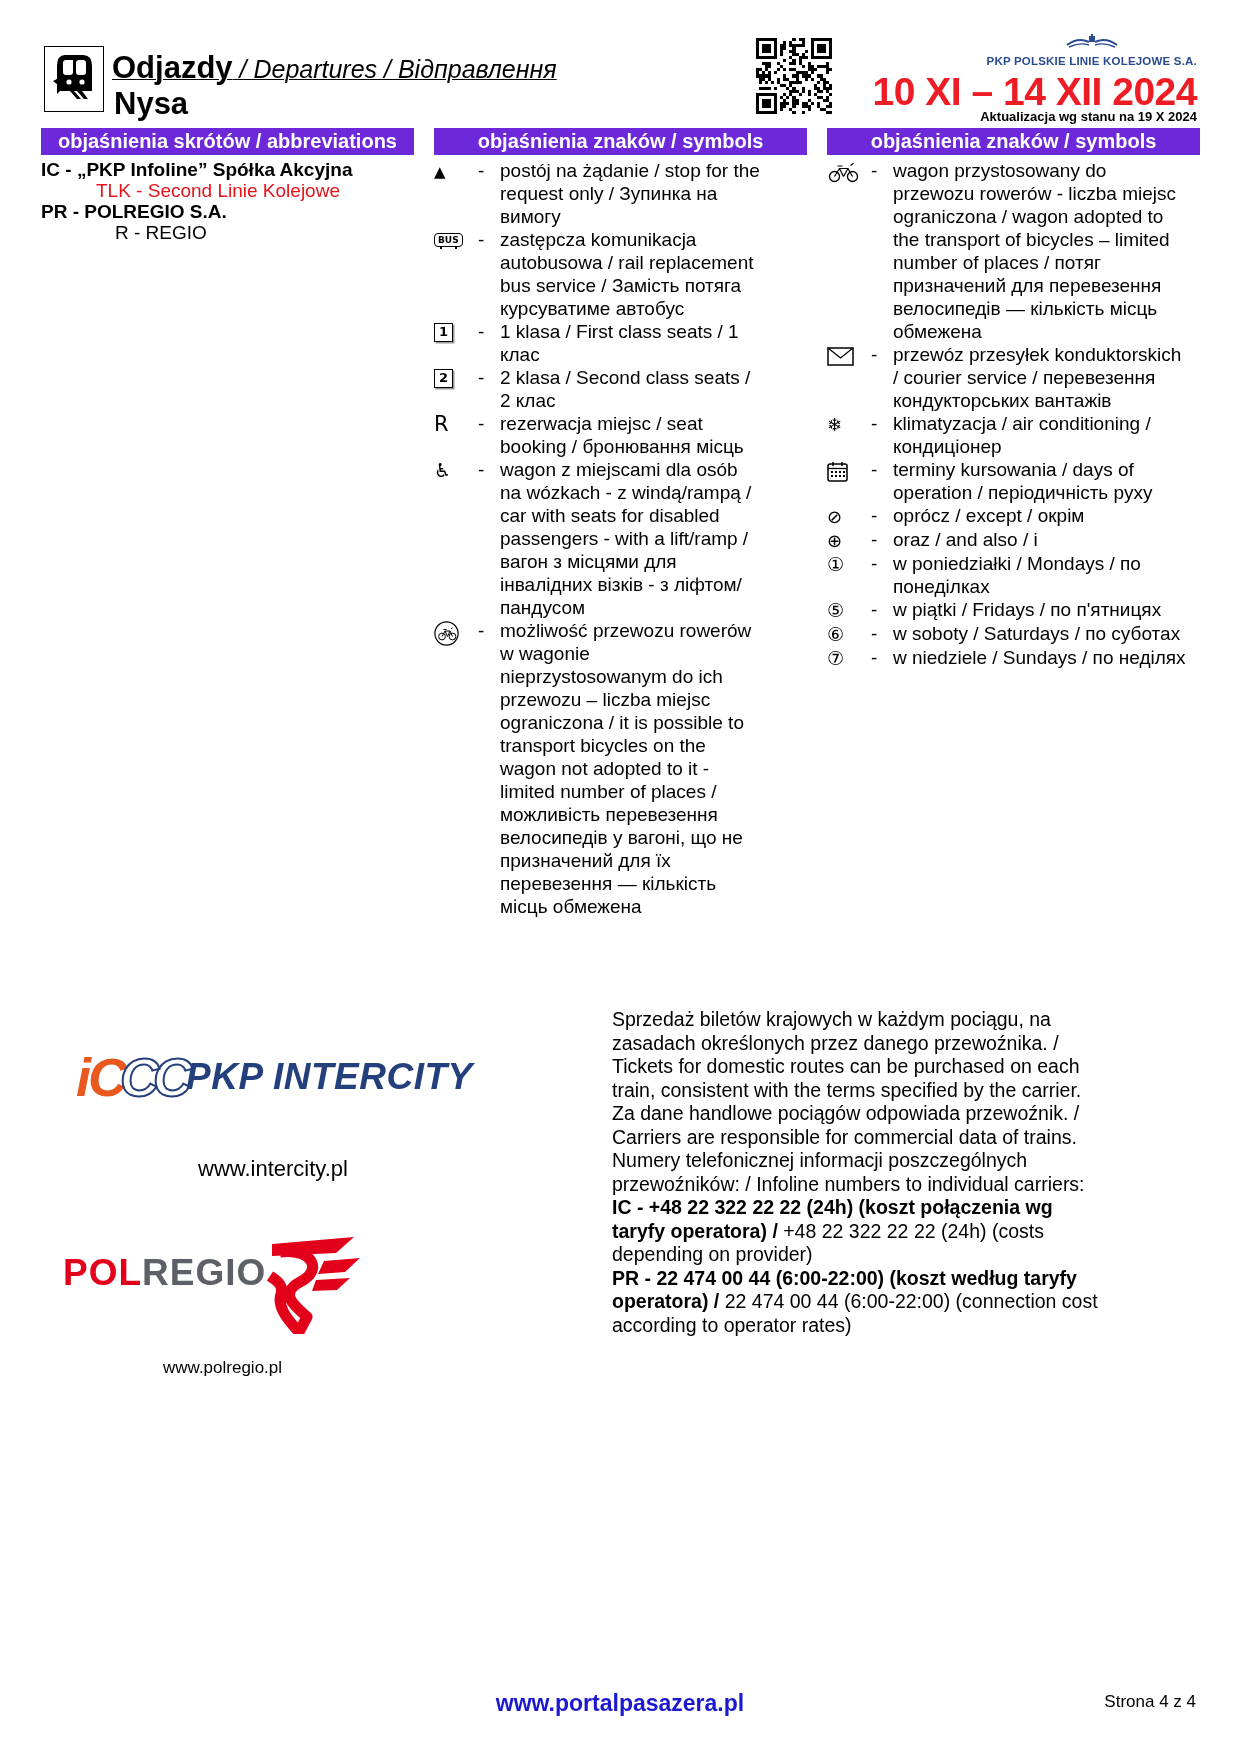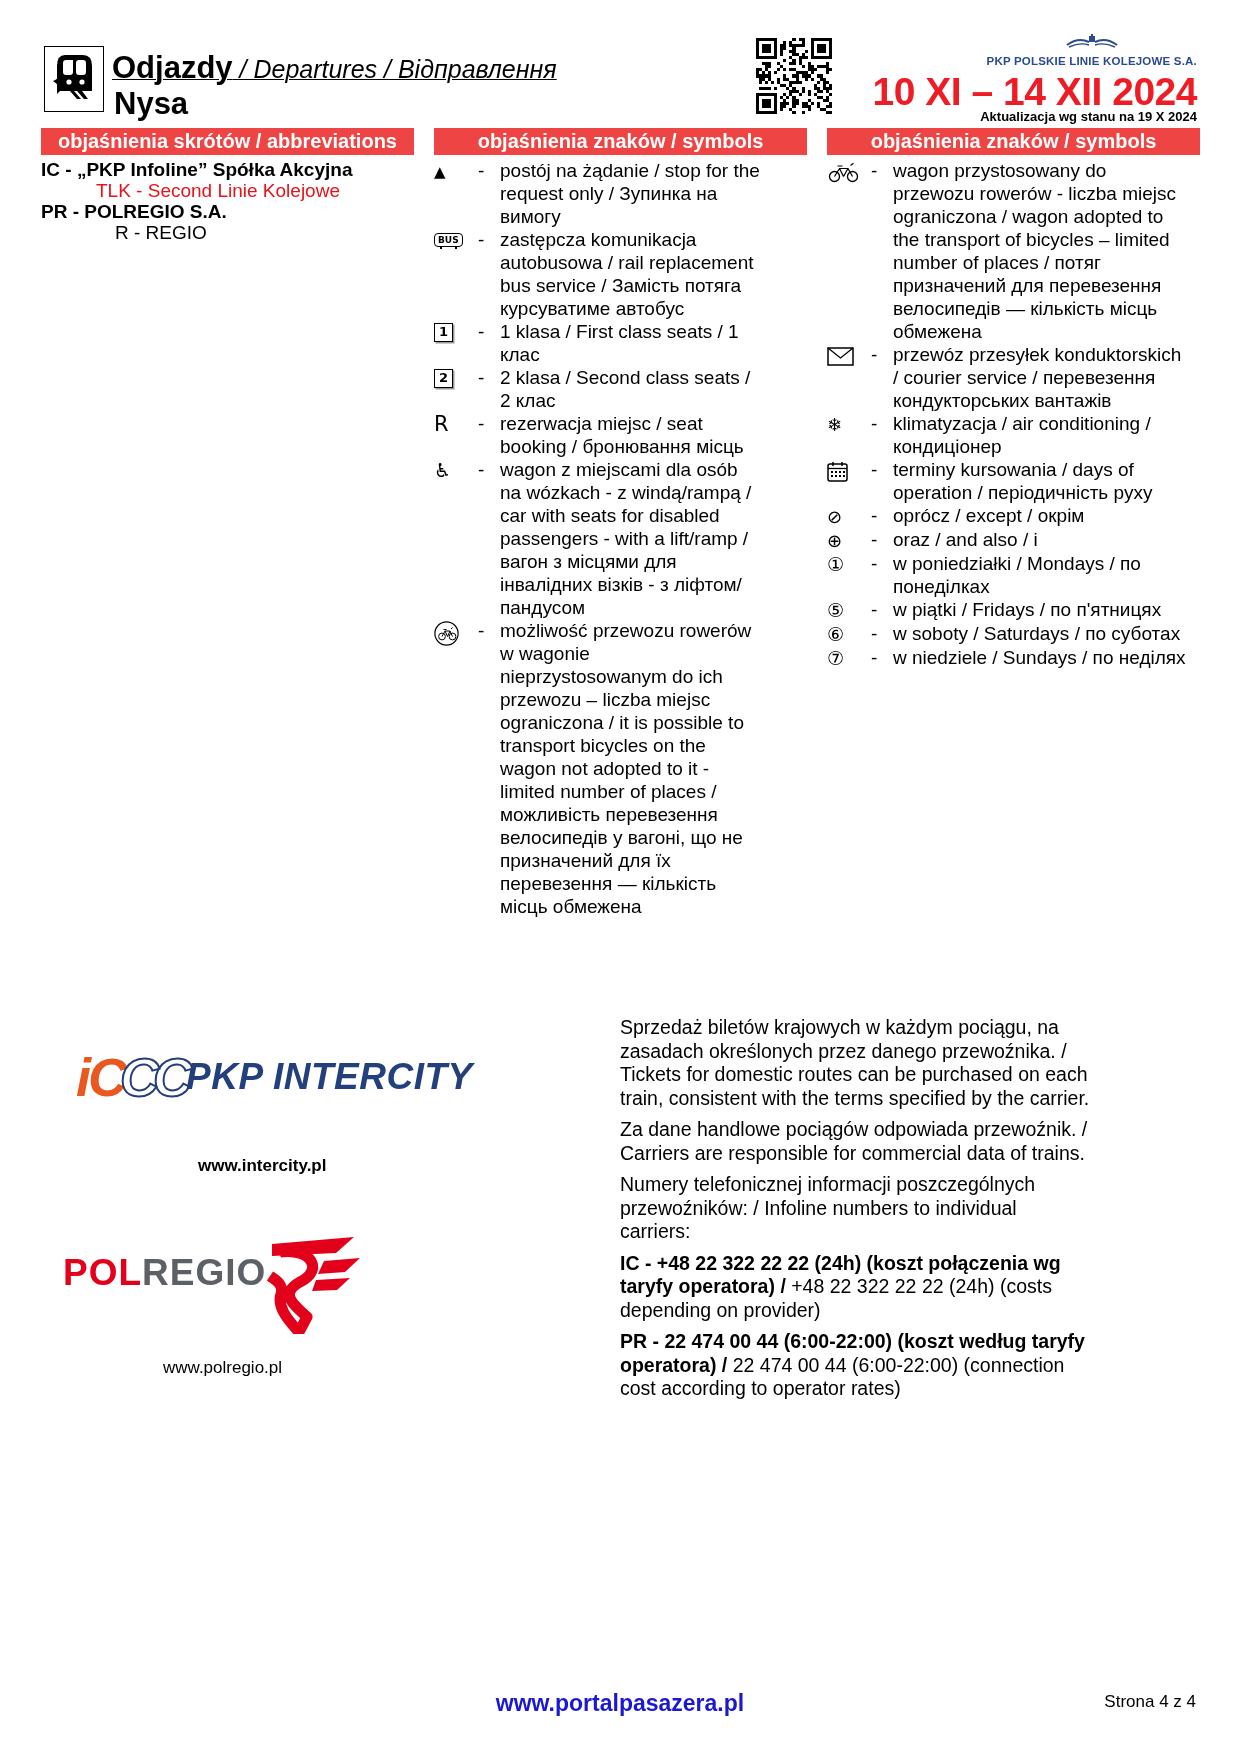--- a/index.html
+++ b/index.html
@@ -21,21 +21,21 @@
   .plk-block{right:43px;top:33px;display:flex;flex-direction:column;align-items:center;}
   .plk-company{font-size:11.5px;font-weight:bold;color:#2b4a8f;white-space:nowrap;letter-spacing:.2px;}
   .date-range{right:43px;top:70px;font-size:39px;font-weight:bold;color:#ee1c25;white-space:nowrap;letter-spacing:-.5px;}
   .update-note{right:43px;top:109px;font-size:13px;font-weight:bold;}
 
   
   .col{width:373px;}
   .col1{left:41px;top:128px;}
   .col2{left:434px;top:128px;}
   .col3{left:827px;top:128px;}
-  .col-bar{background:#ef4444;color:#fff;font-size:20px;font-weight:bold;
+  .col-bar{background:#6d28d9;color:#fff;font-size:20px;font-weight:bold;
            text-align:center;height:27px;line-height:27px;}
   .abbr{font-size:19px;line-height:21px;margin-top:4px;}
   .abbr .b{font-weight:bold;}
   .abbr .tlk{color:#e8131a;margin-left:55px;}
   .abbr .r{margin-left:74px;}
 
   .sym-list{margin-top:4px;}
   .sym-item{display:flex;align-items:flex-start;font-size:19px;line-height:23px;}
   .sym-icon{flex:0 0 44px;width:44px;padding-top:1px;display:flex;justify-content:flex-start;
             font-family:"DejaVu Sans",sans-serif;}
@@ -52,29 +52,29 @@
   .g-class{display:inline-block;width:17px;height:17px;border:1.2px solid #000;
            box-shadow:1.5px 1.5px 0 #9a9a9a;font-size:13px;font-weight:bold;text-align:center;
            line-height:16px;margin-top:2px;}
   .g-R{font-size:21px;}
   .g-wheel{font-size:19px;}
   .g-sym{font-size:18px;padding-top:1px;}
   .g-circ{font-size:19px;}
 
   
   .info{left:612px;top:1008px;width:488px;font-size:19.5px;line-height:23.5px;}
-  .info p{margin:8px;}
+  .info p{margin:0;}
   .info .b{font-weight:bold;}
 
   .logo-ic{left:76px;top:1046px;white-space:nowrap;display:flex;align-items:center;}
   .ic-mark{font-size:54px;font-weight:bold;font-style:italic;letter-spacing:-3px;color:#e8581f;}
   .ic-ghost{font-size:54px;font-weight:bold;font-style:italic;letter-spacing:-6px;
             color:#fff;-webkit-text-stroke:2px #24407c;margin-left:-4px;}
   .ic-word{font-size:37px;font-weight:bold;font-style:italic;color:#24407c;letter-spacing:.5px;}
-  .url-ic{left:198px;top:1156px;font-size:17px;font-weight:bold;}
+  .url-ic{left:198px;top:1156px;font-size:22px;}
   .logo-pr{left:63px;top:1252px;font-size:37px;font-weight:bold;letter-spacing:1px;white-space:nowrap;}
   .pr-red{color:#e2001a;}
   .pr-gray{color:#5d6167;}
   .pr-mark{left:242px;top:1236px;}
   .url-pr{left:163px;top:1358px;font-size:17px;}
 
   .site-link{left:50%;transform:translateX(-50%);top:1690px;font-size:23px;font-weight:bold;color:#1b18cf;}
   .page-num{right:44px;top:1692px;font-size:17px;}
 </style>
 </head>

